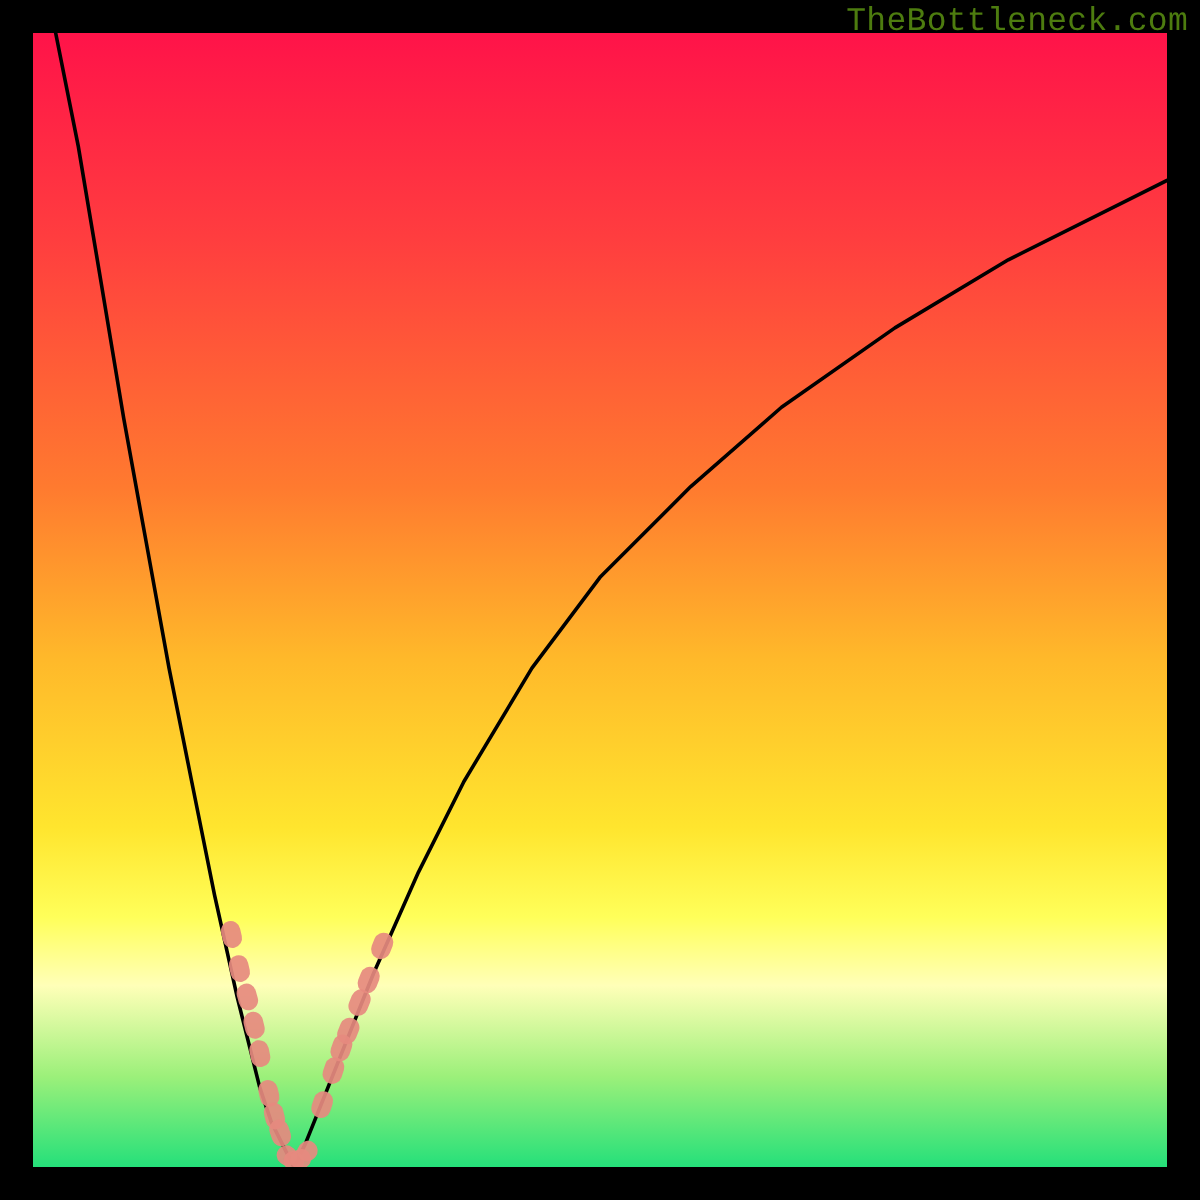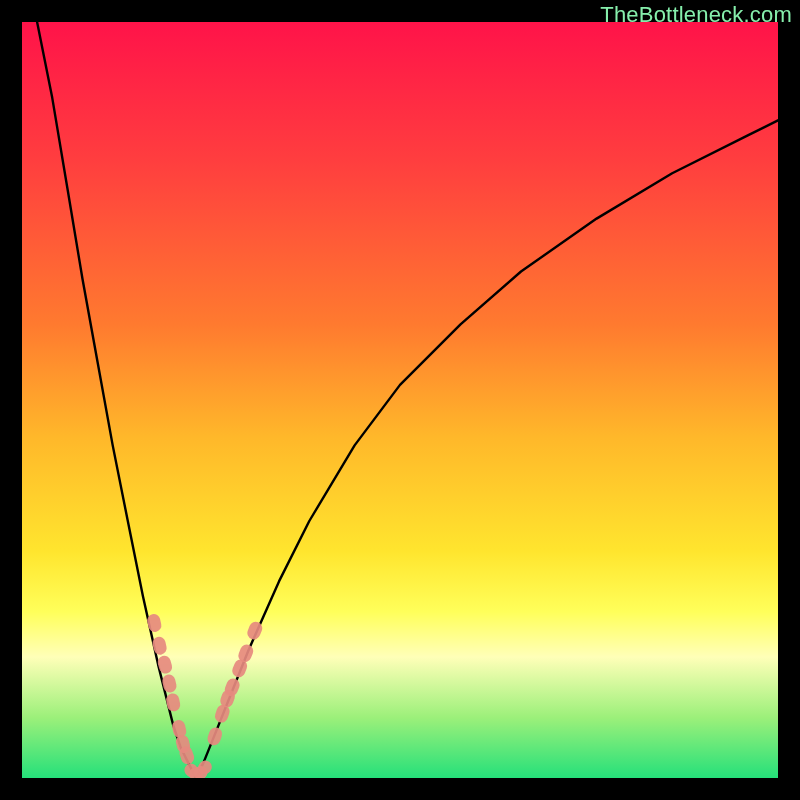--- a/index.html
+++ b/index.html
@@ -33,25 +33,26 @@
       #ffe52e 70%,
       #ffff5a 78%,
       #ffffb8 84%,
       #9cf07a 92%,
       #25e07a 100%);
   }
   .watermark {
     position: absolute;
     top: 2px;
     right: 8px;
-    color: #86efac;
+    color: #4d7c0f;
     font-size: 22px;
     font-weight: 400;
     letter-spacing: 0.2px;
     user-select: none;
+    font-family: Liberation Mono, monospace;
   }
   svg.curve {
     position: absolute;
     top: 0;
     left: 0;
     width: 756px;
     height: 756px;
   }
 </style>
 </head>

